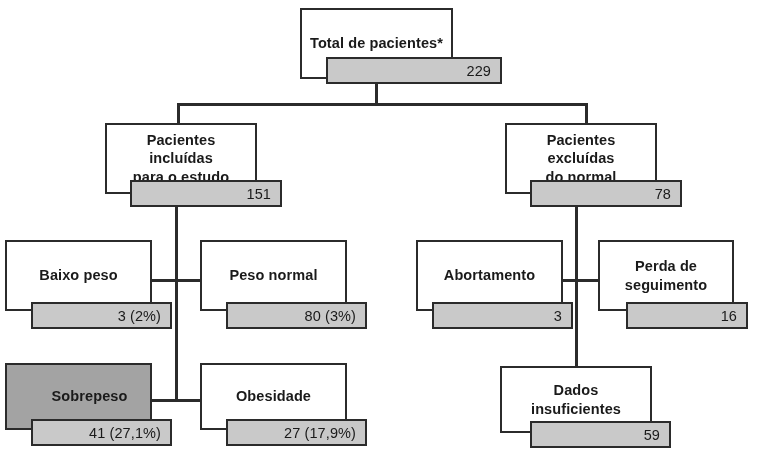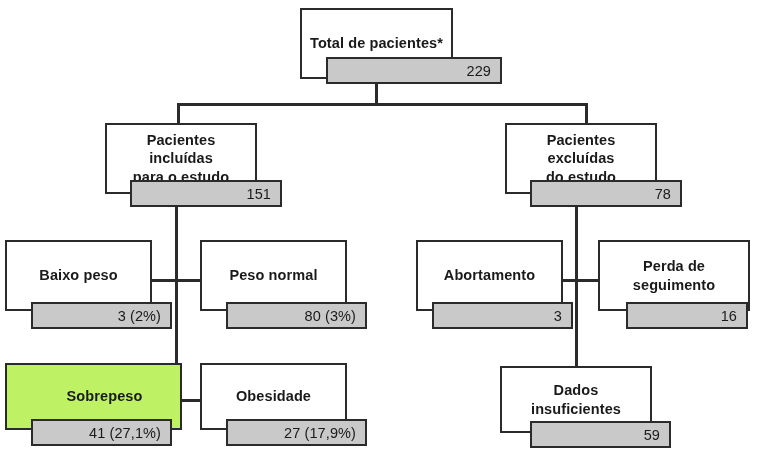--- a/index.html
+++ b/index.html
@@ -96,62 +96,62 @@
     <div class="node-box" style="left: 105px; top: 123px; width: 152px; height: 71px; background: rgb(255, 255, 255); border-color: rgb(43, 43, 43);">
       <span class="node-label" style="color: rgb(26, 26, 26);">Pacientes incluídas
 para o estudo</span>
     </div>
     <div class="node-value" style="left: 130px; top: 180px; width: 152px; height: 27px; background: rgb(201, 201, 201); border-color: rgb(43, 43, 43); color: rgb(26, 26, 26);">151</div>
   </div>
 
   <div class="node" style="left: 0px; top: 0px;">
     <div class="node-box" style="left: 505px; top: 123px; width: 152px; height: 71px; background: rgb(255, 255, 255); border-color: rgb(43, 43, 43);">
       <span class="node-label" style="color: rgb(26, 26, 26);">Pacientes excluídas
-do estudo</span>
+do normal</span>
     </div>
     <div class="node-value" style="left: 530px; top: 180px; width: 152px; height: 27px; background: rgb(201, 201, 201); border-color: rgb(43, 43, 43); color: rgb(26, 26, 26);">78</div>
   </div>
 
   <div class="node" style="left: 0px; top: 0px;">
     <div class="node-box" style="left: 5px; top: 240px; width: 147px; height: 71px; background: rgb(255, 255, 255); border-color: rgb(43, 43, 43);">
       <span class="node-label" style="color: rgb(26, 26, 26);">Baixo peso</span>
     </div>
     <div class="node-value" style="left: 31px; top: 302px; width: 141px; height: 27px; background: rgb(201, 201, 201); border-color: rgb(43, 43, 43); color: rgb(26, 26, 26);">3 (2%)</div>
   </div>
 
   <div class="node" style="left: 0px; top: 0px;">
     <div class="node-box" style="left: 200px; top: 240px; width: 147px; height: 71px; background: rgb(255, 255, 255); border-color: rgb(43, 43, 43);">
       <span class="node-label" style="color: rgb(26, 26, 26);">Peso normal</span>
     </div>
     <div class="node-value" style="left: 226px; top: 302px; width: 141px; height: 27px; background: rgb(201, 201, 201); border-color: rgb(43, 43, 43); color: rgb(26, 26, 26);">80 (3%)</div>
   </div>
 
   <div class="node" style="left: 0px; top: 0px;">
-    <div class="node-box" style="left: 5px; top: 363px; width: 177px; height: 67px; background: #bef264; border-color: rgb(43, 43, 43); padding-left: 28px;">
+    <div class="node-box" style="left: 5px; top: 363px; width: 147px; height: 67px; background: #a3a3a3; border-color: rgb(43, 43, 43); padding-left: 28px;">
       <span class="node-label" style="color: rgb(26, 26, 26);">Sobrepeso</span>
     </div>
     <div class="node-value" style="left: 31px; top: 419px; width: 141px; height: 27px; background: rgb(201, 201, 201); border-color: rgb(43, 43, 43); color: rgb(26, 26, 26);">41 (27,1%)</div>
   </div>
 
   <div class="node" style="left: 0px; top: 0px;">
     <div class="node-box" style="left: 200px; top: 363px; width: 147px; height: 67px; background: rgb(255, 255, 255); border-color: rgb(43, 43, 43);">
       <span class="node-label" style="color: rgb(26, 26, 26);">Obesidade</span>
     </div>
     <div class="node-value" style="left: 226px; top: 419px; width: 141px; height: 27px; background: rgb(201, 201, 201); border-color: rgb(43, 43, 43); color: rgb(26, 26, 26);">27 (17,9%)</div>
   </div>
 
   <div class="node" style="left: 0px; top: 0px;">
     <div class="node-box" style="left: 416px; top: 240px; width: 147px; height: 71px; background: rgb(255, 255, 255); border-color: rgb(43, 43, 43);">
       <span class="node-label" style="color: rgb(26, 26, 26);">Abortamento</span>
     </div>
     <div class="node-value" style="left: 432px; top: 302px; width: 141px; height: 27px; background: rgb(201, 201, 201); border-color: rgb(43, 43, 43); color: rgb(26, 26, 26);">3</div>
   </div>
 
   <div class="node" style="left: 0px; top: 0px;">
-    <div class="node-box" style="left: 598px; top: 240px; width: 152px; height: 71px; background: rgb(255, 255, 255); border-color: rgb(43, 43, 43);">
+    <div class="node-box" style="left: 598px; top: 240px; width: 136px; height: 71px; background: rgb(255, 255, 255); border-color: rgb(43, 43, 43);">
       <span class="node-label" style="color: rgb(26, 26, 26);">Perda de
 seguimento</span>
     </div>
     <div class="node-value" style="left: 626px; top: 302px; width: 122px; height: 27px; background: rgb(201, 201, 201); border-color: rgb(43, 43, 43); color: rgb(26, 26, 26);">16</div>
   </div>
 
   <div class="node" style="left: 0px; top: 0px;">
     <div class="node-box" style="left: 500px; top: 366px; width: 152px; height: 67px; background: rgb(255, 255, 255); border-color: rgb(43, 43, 43); text-align: center;">
       <span class="node-label" style="color: rgb(26, 26, 26);">Dados insuficientes</span>
     </div>

